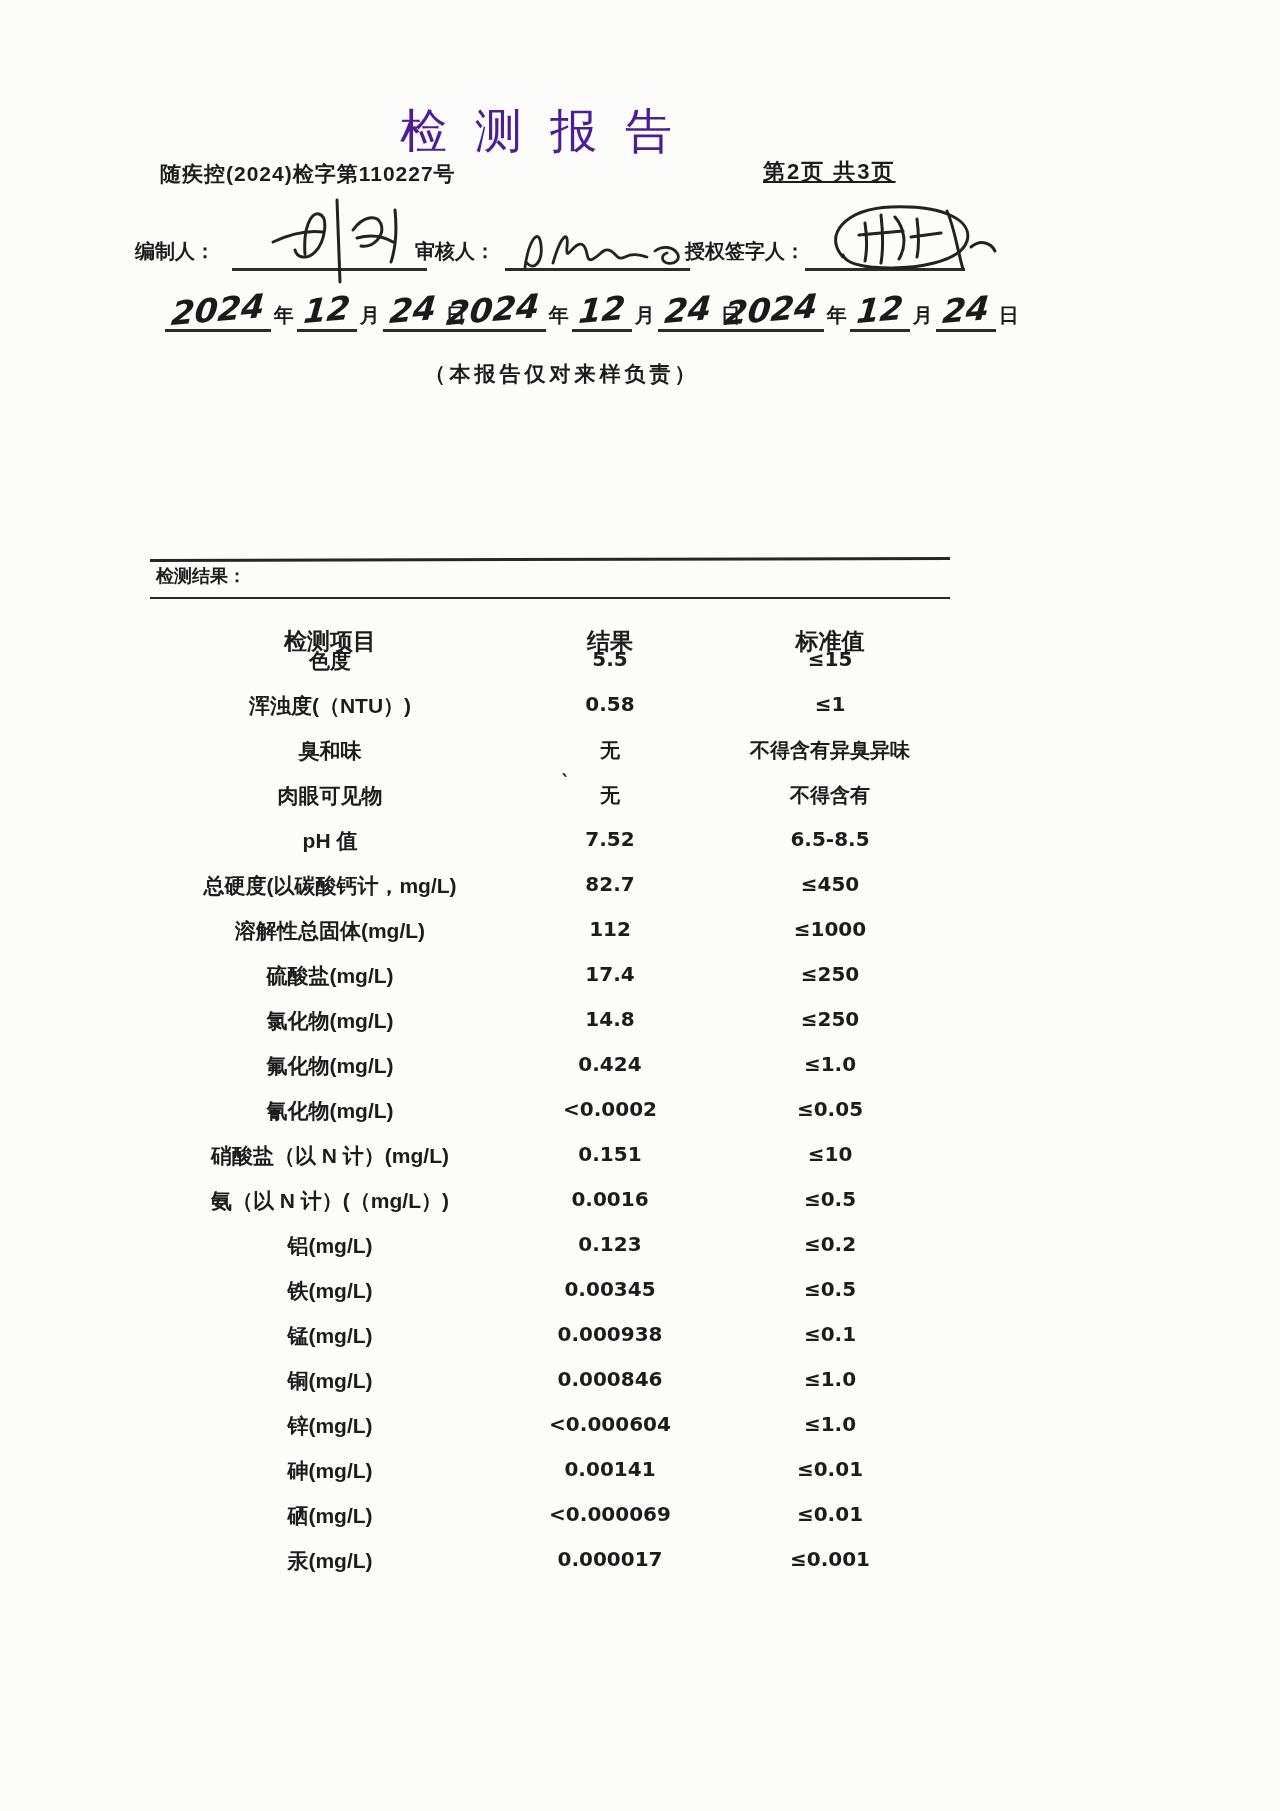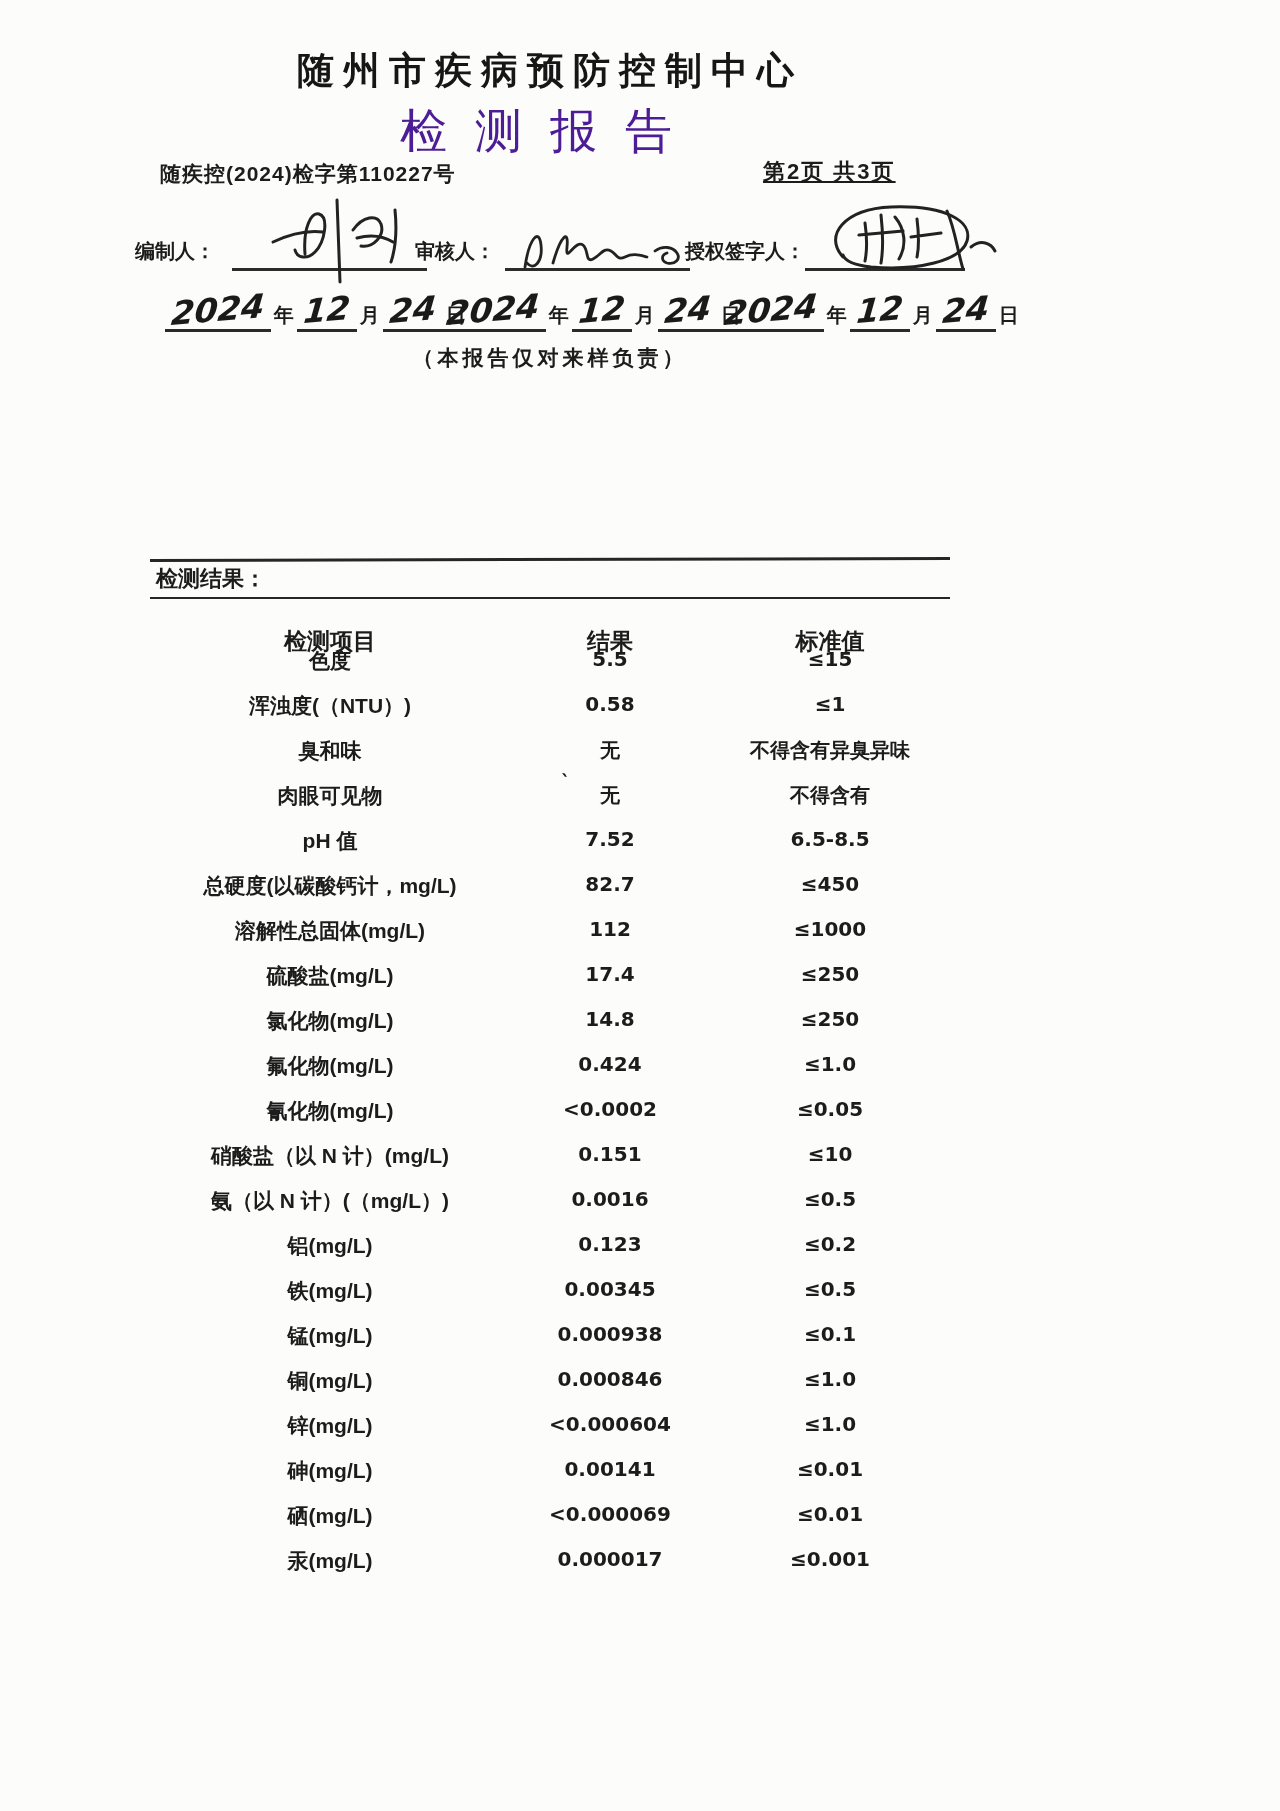--- a/index.html
+++ b/index.html
@@ -27,47 +27,46 @@
   .date-block{top:290px;display:flex;align-items:flex-end;gap:3px;}
   .num-u{border-bottom:3px solid #2a2a2a;padding:0 7px;}
   .hw{
     display:inline-block;
     font-family:"DejaVu Sans",sans-serif;
     font-size:33px;font-weight:600;font-style:italic;
     transform:skewX(-10deg) rotate(-5deg);
     color:#1a1a1a;
   }
   .ymd{font-size:20px;font-weight:700;padding-bottom:3px;}
-  .note{top:344px;font-size:21px;font-weight:700;letter-spacing:4px;}
+  .note{top:360px;font-size:21px;font-weight:700;letter-spacing:4px;padding-left:12px;}
 
   .rule{left:150px;width:800px;background:#262626;}
   .rule-1{top:558px;height:3px;transform:rotate(-0.15deg);}
   .rule-2{top:597px;height:2px;}
-  .section-label{top:564px;left:156px;font-size:22px;font-weight:700;}
+  .section-label{top:564px;left:156px;font-size:18px;font-weight:700;}
 
   .trow,.thead{left:150px;width:800px;display:flex;}
   .thead{top:604px;}
   .thead .cell{font-size:23px;font-weight:700;}
   .cell{text-align:center;}
   .c-item{width:360px;font-size:21px;font-weight:700;}
   .c-result,.c-standard{
     width:200px;
     font-family:"DejaVu Sans",sans-serif;
     font-size:20px;font-weight:700;
   }
   .c-standard{width:240px;}
   .thead .c-item,.thead .c-result,.thead .c-standard{font-family:"Liberation Sans",sans-serif;margin-top:22px;}
   .stray{top:770px;left:560px;font-size:20px;font-weight:700;transform:rotate(12deg);}
 </style>
 </head>
 <body>
 
 <div class="page">
 
-  <div class="abs centerband org-name">随州市疾病预防控制中心</div>
   <div class="abs centerband report-title">检测报告</div>
   <div class="abs doc-number">随疾控(2024)检字第110227号</div>
   <div class="abs page-indicator">第2页 共3页</div>
 
   <div class="abs sig-label" style="left:135px">编制人：</div>
   <div class="abs sig-line" style="left:232px;width:195px"></div>
   <svg class="abs sig-svg" style="left:245px;top:190px" width="200" height="100" viewBox="0 0 200 100">
     <path d="M28,52 C45,44 62,40 78,42" stroke-width="3"></path>
     <path d="M60,64 C58,38 66,22 74,24 C84,27 80,52 70,62 C62,70 52,68 50,60" stroke-width="3"></path>
     <path d="M92,10 C93,35 94,62 95,92" stroke-width="3"></path>

